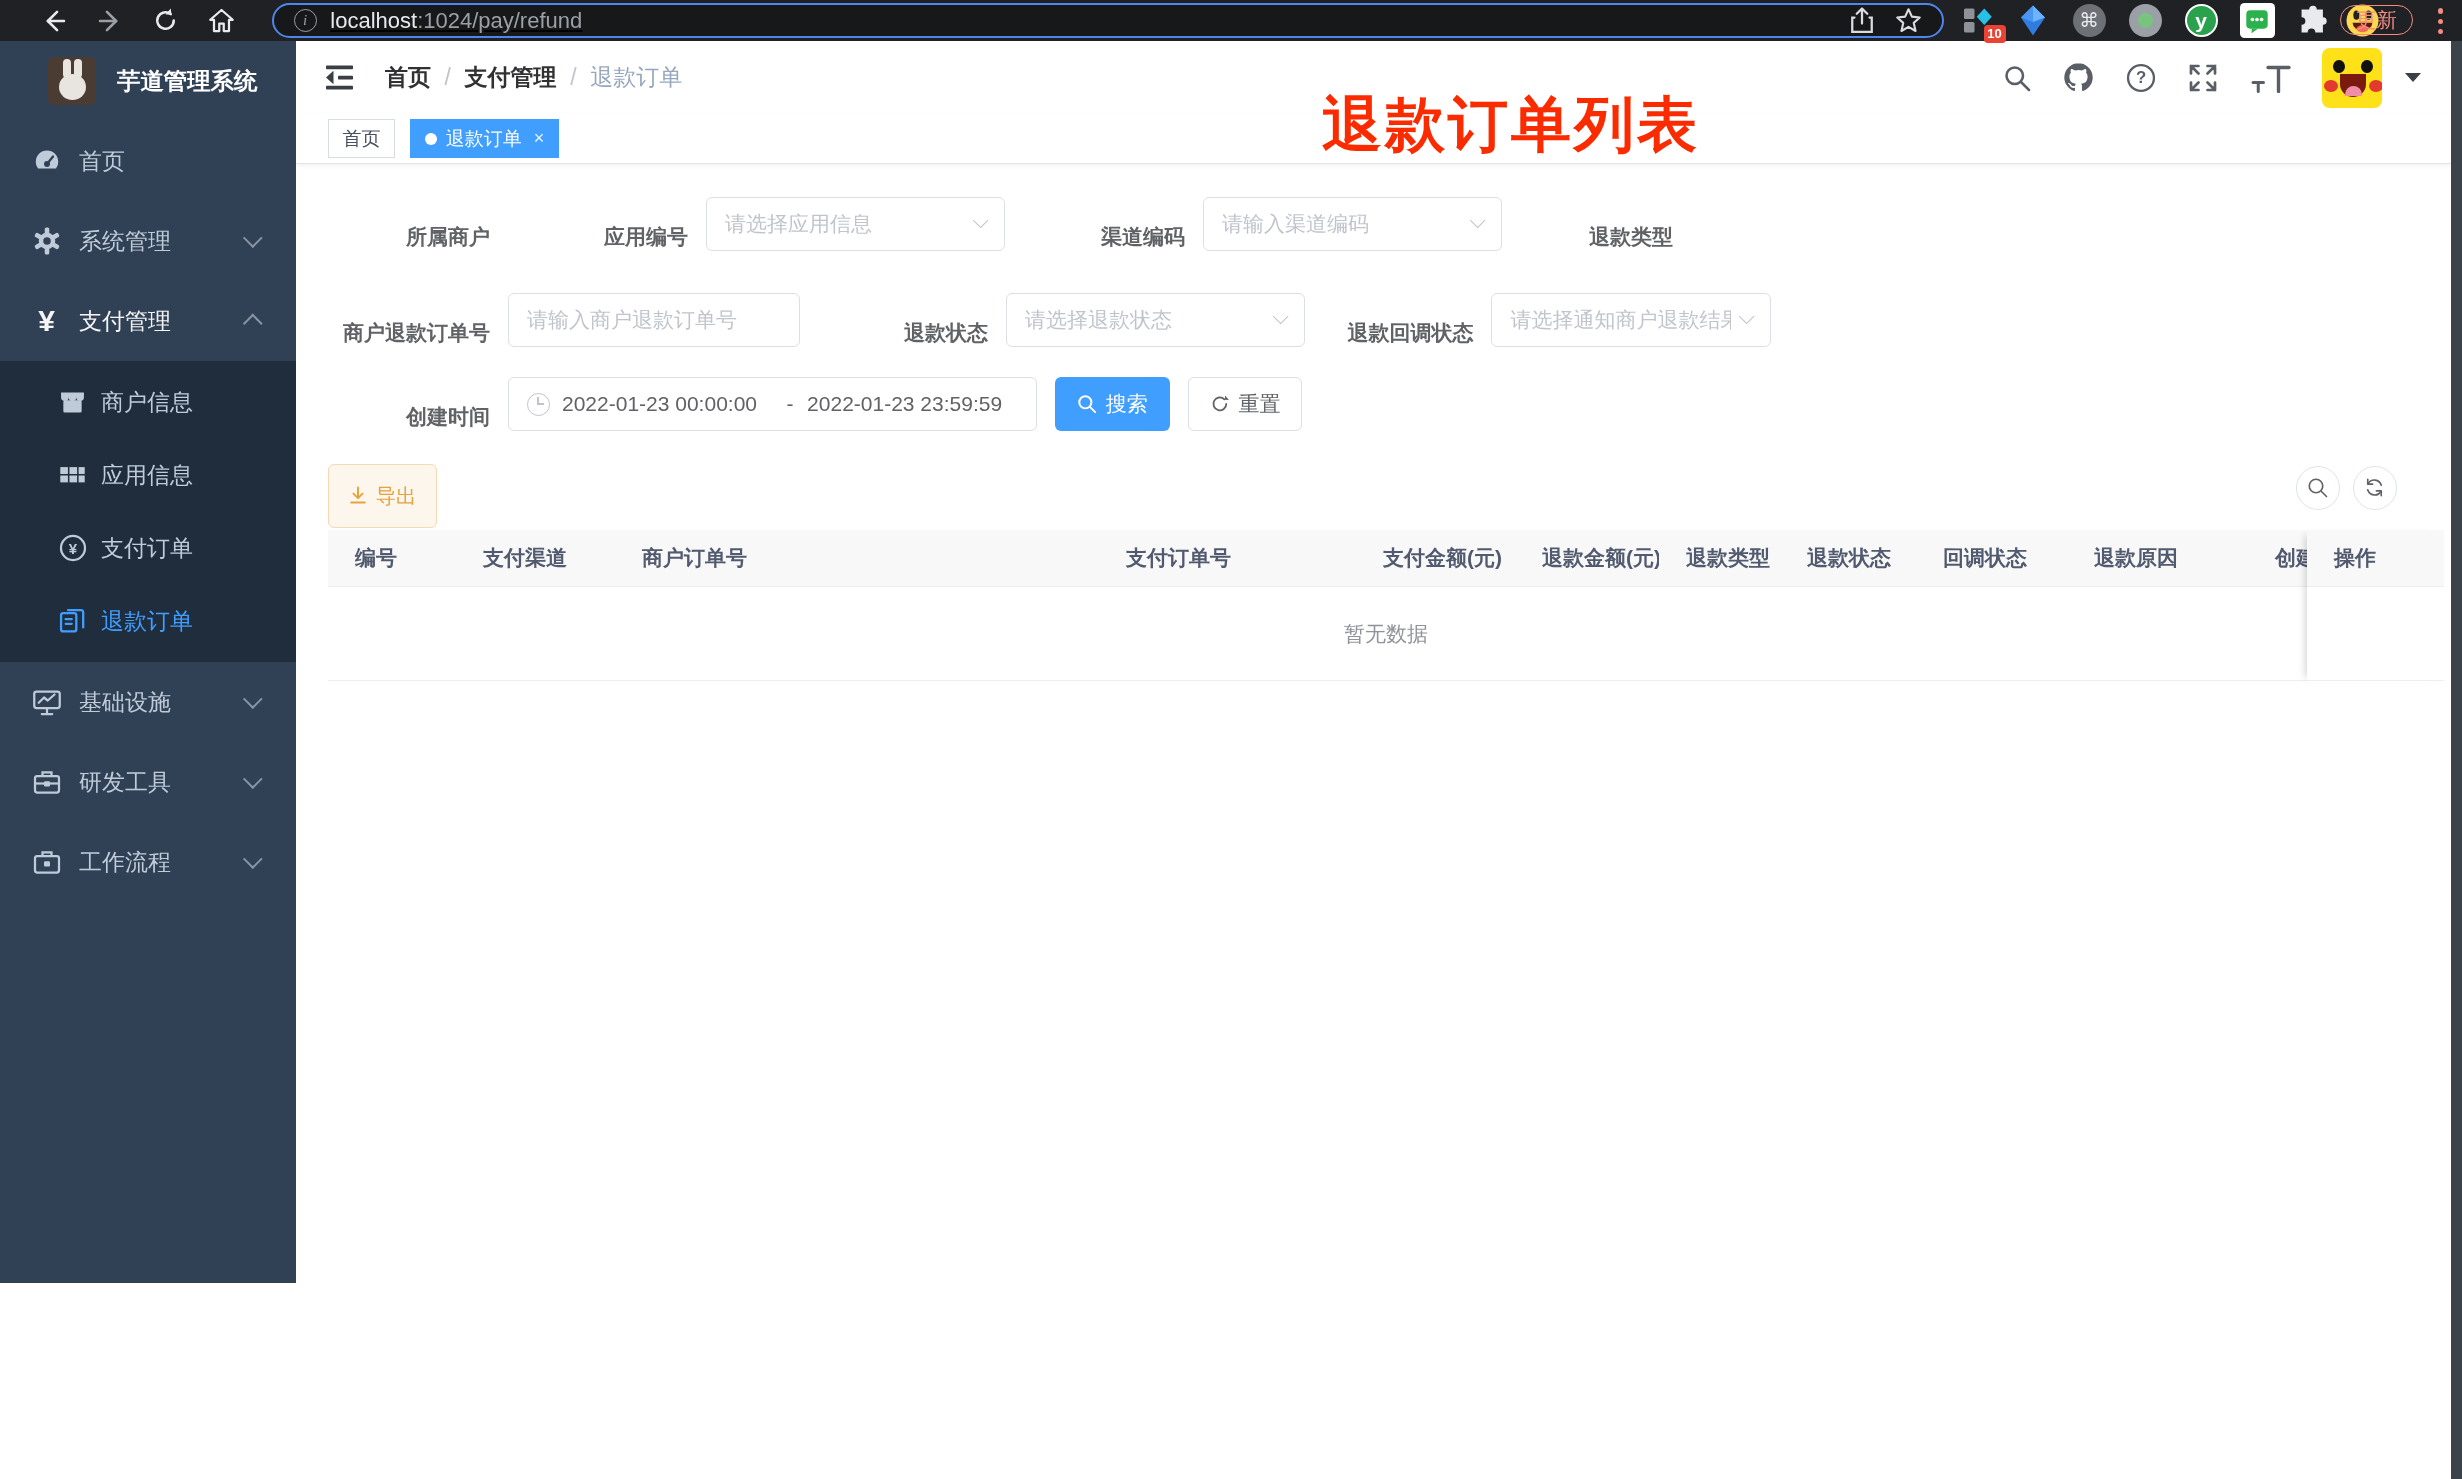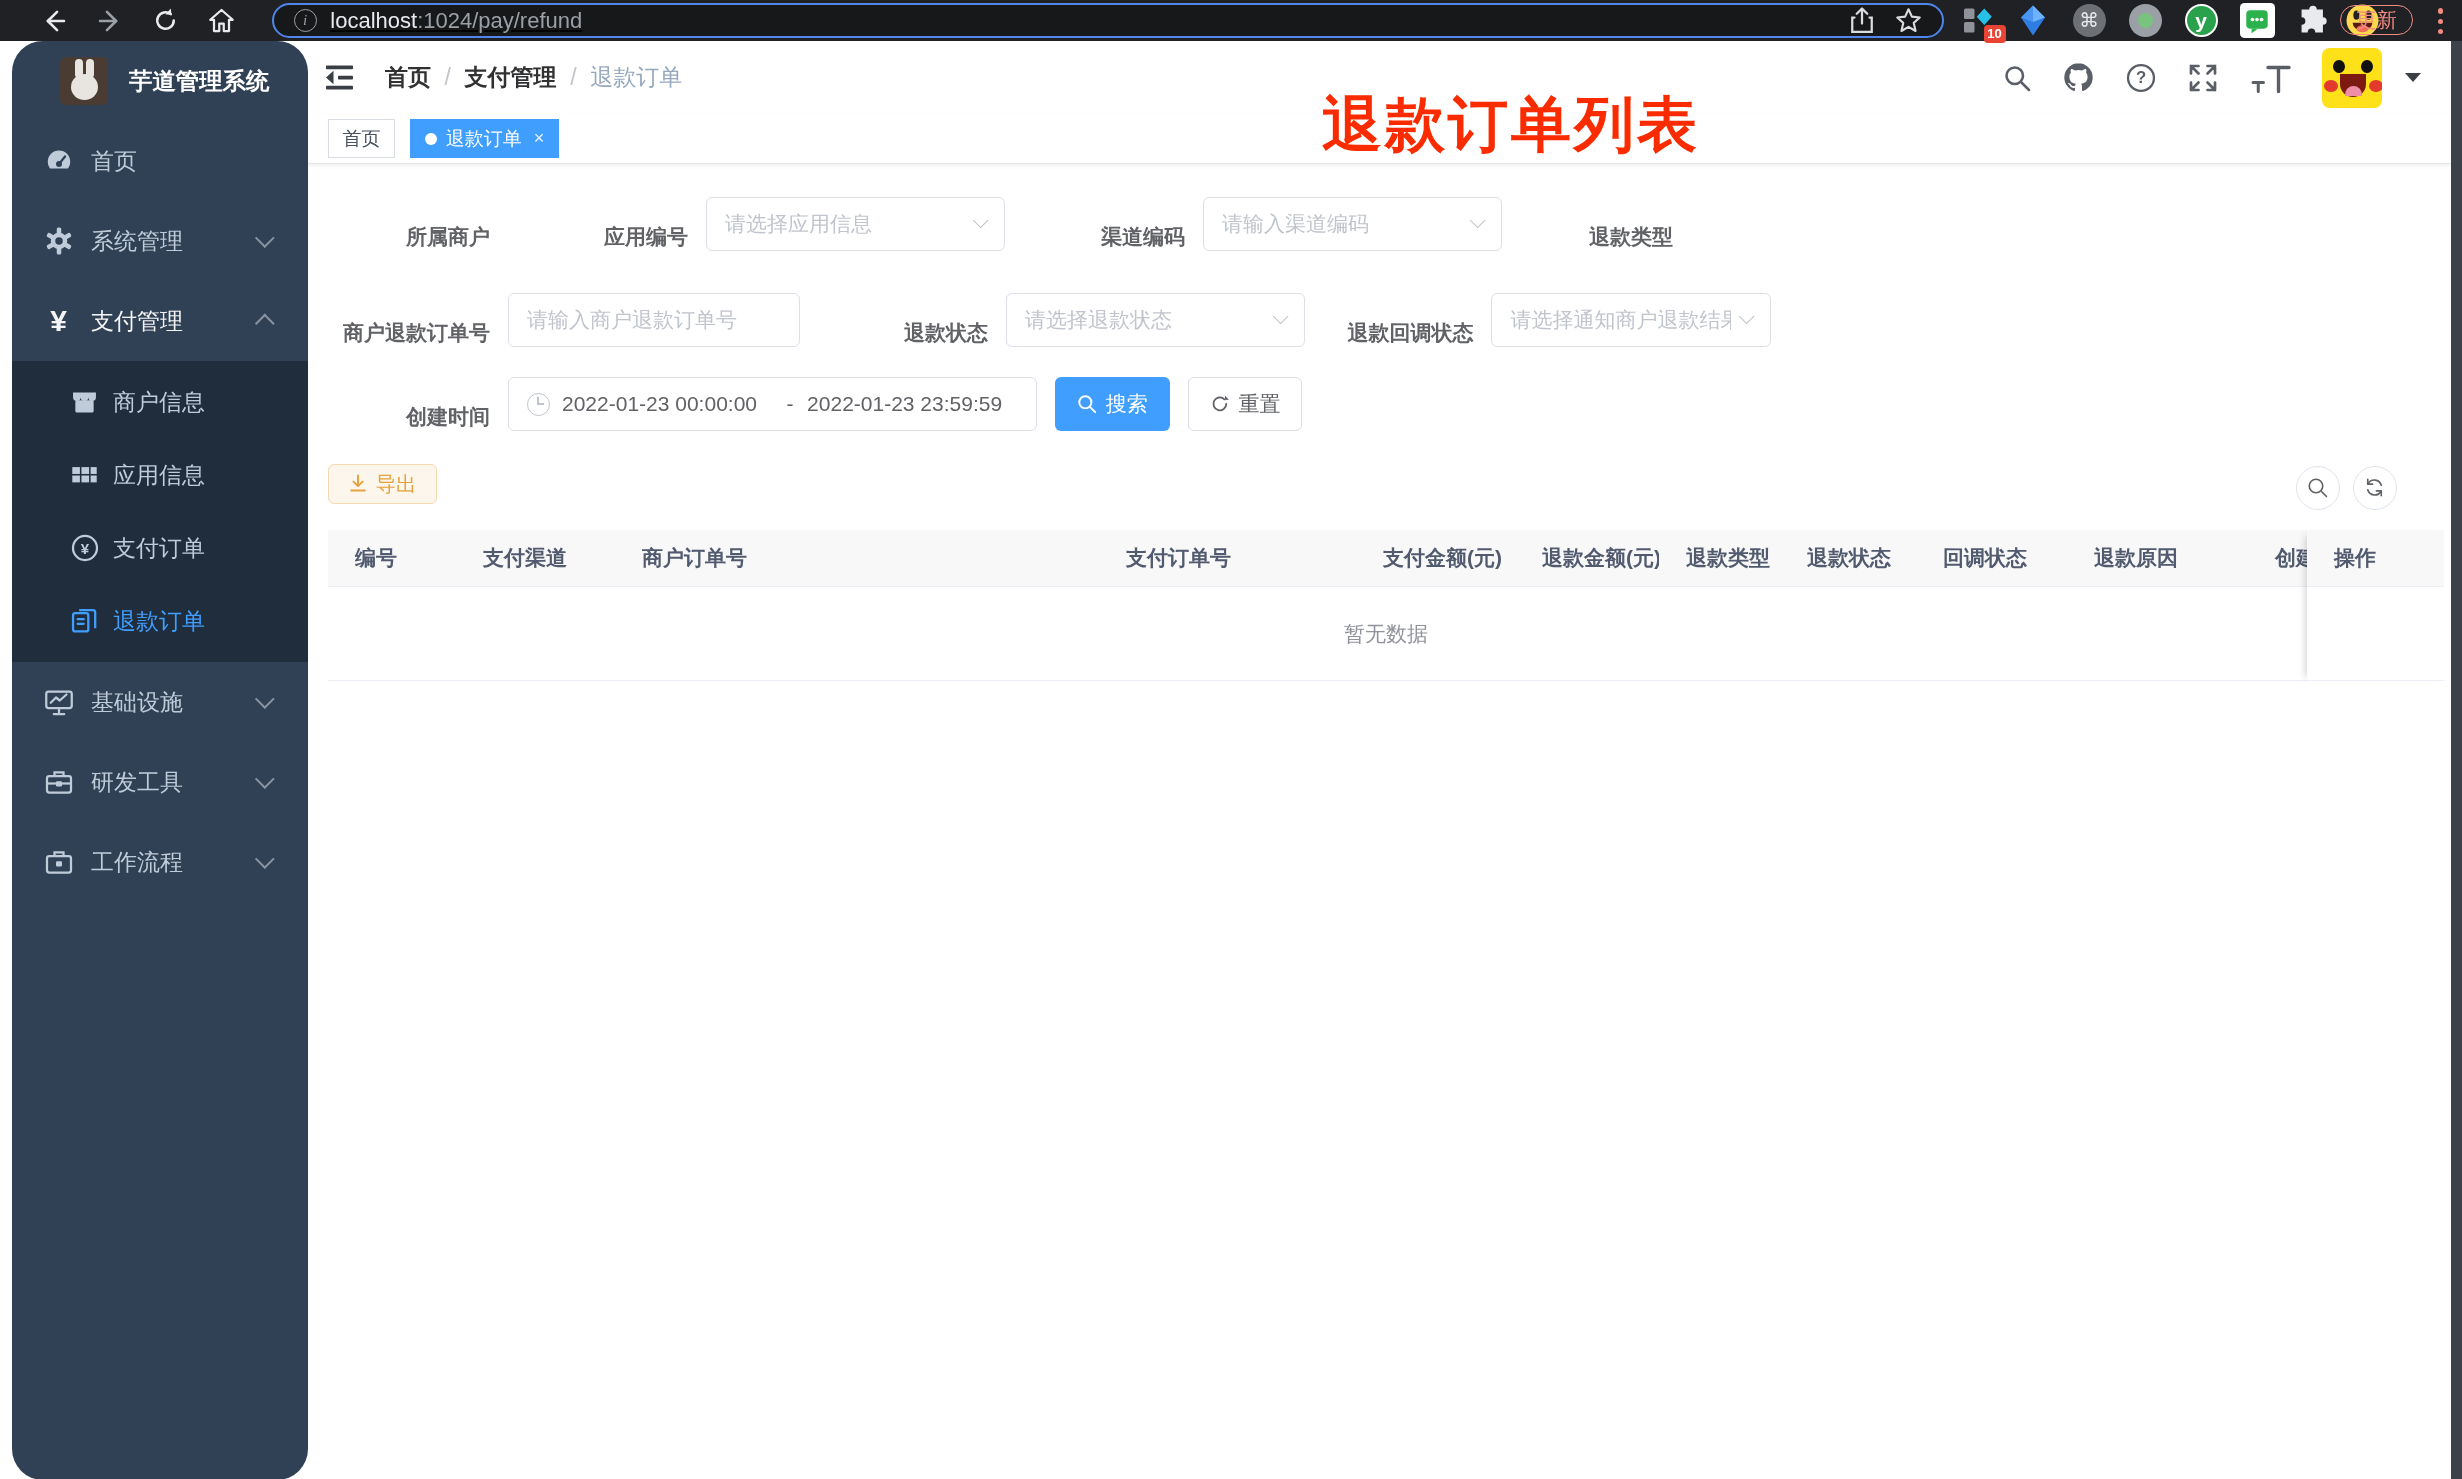--- a/index.html
+++ b/index.html
@@ -21,21 +21,21 @@
   .url-path { color:#9aa0a6; }
   .urlbar .share-icon, .urlbar .star-icon { flex:none; margin-left:21px; }
   .ext { position:absolute; top:0; height:41px; display:flex; align-items:center; justify-content:center; }
   .ext-badge { position:absolute; right:-7.6px; bottom:-1.5px; background:#e94335; color:#fff; font-size:13px; line-height:1; padding:2.3px 3.8px; border-radius:3.8px; font-weight:bold;margin-left:12px; }
   .circle44 { width:33px; height:33px; border-radius:50%; display:flex; align-items:center; justify-content:center; }
   .update-pill { position:absolute; left:2340px; top:5.3px; height:30px; border:1.5px solid #f28b82; border-radius:18px; color:#f28b82; font-size:20.4px; display:flex; align-items:center; padding:0 15px; }
   .menu-dots { position:absolute; left:2437px; top:8.3px; width:7.6px; height:26px; display:flex; flex-direction:column; justify-content:space-between; }
   .menu-dots i { width:5.3px; height:5.3px; border-radius:50%; background:#f28b82; display:block; margin:0 auto; }
 
   
-  .sidebar { position:absolute; left:12px; top:41px; width:296px; height:1439px; background:#304156; z-index:10;border-radius:31px; }
+  .sidebar { position:absolute; left:0; top:41px; width:296px; height:1242px; background:#304156; z-index:10; }
   .logo-row { height:80px; display:flex; align-items:center; padding-left:48px; }
   .logo-img { width:48px; height:48px; border-radius:6px; background:#4a3b33; position:relative; overflow:hidden; flex:none; }
   .logo-img .bunny-head { position:absolute; left:10.6px; top:16.6px; width:27px; height:26px; background:#e8e4e0; border-radius:50%; }
   .logo-img .ear { position:absolute; width:7.6px; height:19.7px; background:#e8e4e0; border-radius:3.8px; top:1.5px; }
   .logo-img .ear.l { left:15px; } .logo-img .ear.r { left:26px; }
   .logo-title { color:#fff; font-size:23.4px; font-weight:bold; margin-left:21px; white-space:nowrap; }
   .menu-item { position:relative; height:80px; display:flex; align-items:center; cursor:pointer; }
   .menu-item .mi-icon { position:absolute; left:30px; width:33px; text-align:center; color:#bfcbd9; }
   .menu-item .mi-label { position:absolute; left:79px; font-size:23px; color:#bfcbd9; white-space:nowrap; }
   .menu-item.lit .mi-label, .menu-item.lit .mi-icon { color:#f4f4f5; }
@@ -88,21 +88,21 @@
   .clock-icon { flex:none; width:23px; height:23px; border:1.5px solid #c0c4cc; border-radius:50%; position:relative; margin-right:12px; }
   .clock-icon:before { content:""; position:absolute; left:9px; top:3.8px; width:1.5px; height:7.6px; background:#c0c4cc; }
   .clock-icon:after { content:""; position:absolute; left:9px; top:9.8px; width:6.8px; height:1.5px; background:#c0c4cc; }
   .date-text { font-size:21px; color:#606266; white-space:nowrap; overflow:hidden; }
   .date-sep { font-size:21px; color:#606266; margin:0 13.6px; flex:none; }
 
   .btn { height:54px; border-radius:6px; font-size:21px; display:flex; align-items:center; padding:0 21px; cursor:pointer; border:1.5px solid transparent; }
   .btn svg { margin-right:9px; }
   .btn-primary { background:#409eff; color:#fff; margin-left:18px; }
   .btn-plain { background:#fff; border-color:#dcdfe6; color:#606266; margin-left:18px; }
-  .btn-warning { height:40px; background:#fdf6ec; border-color:#f5dab1; color:#e6a23c; font-size:20.4px; padding:0 19.7px; }
+  .btn-warning { height:64px; background:#fdf6ec; border-color:#f5dab1; color:#e6a23c; font-size:20.4px; padding:0 19.7px; }
 
   .toolbar { position:relative; height:48px; margin-bottom:18px; }
   .tool-circle { position:absolute; top:1.5px; width:44px; height:44px; border:1.5px solid #dfe4ed; border-radius:50%; background:#fff; display:flex; align-items:center; justify-content:center; color:#606266; cursor:pointer; }
   .tc-search { right:104px; } .tc-refresh { right:47px; }
 
   .table { position:relative; width:2116px; }
   .thead { display:flex; height:57px; background:#f8f8f9; border-bottom:1.5px solid #ebeef5; align-items:center; }
   .th { flex:none; font-size:21px; font-weight:bold; color:#515a6e; padding-left:27px; white-space:nowrap; overflow:hidden; }
   .tbody-empty { height:94px; border-bottom:1.5px solid #ebeef5; display:flex; align-items:center; justify-content:center; }
   .empty-text { font-size:21px; color:#909399; }

